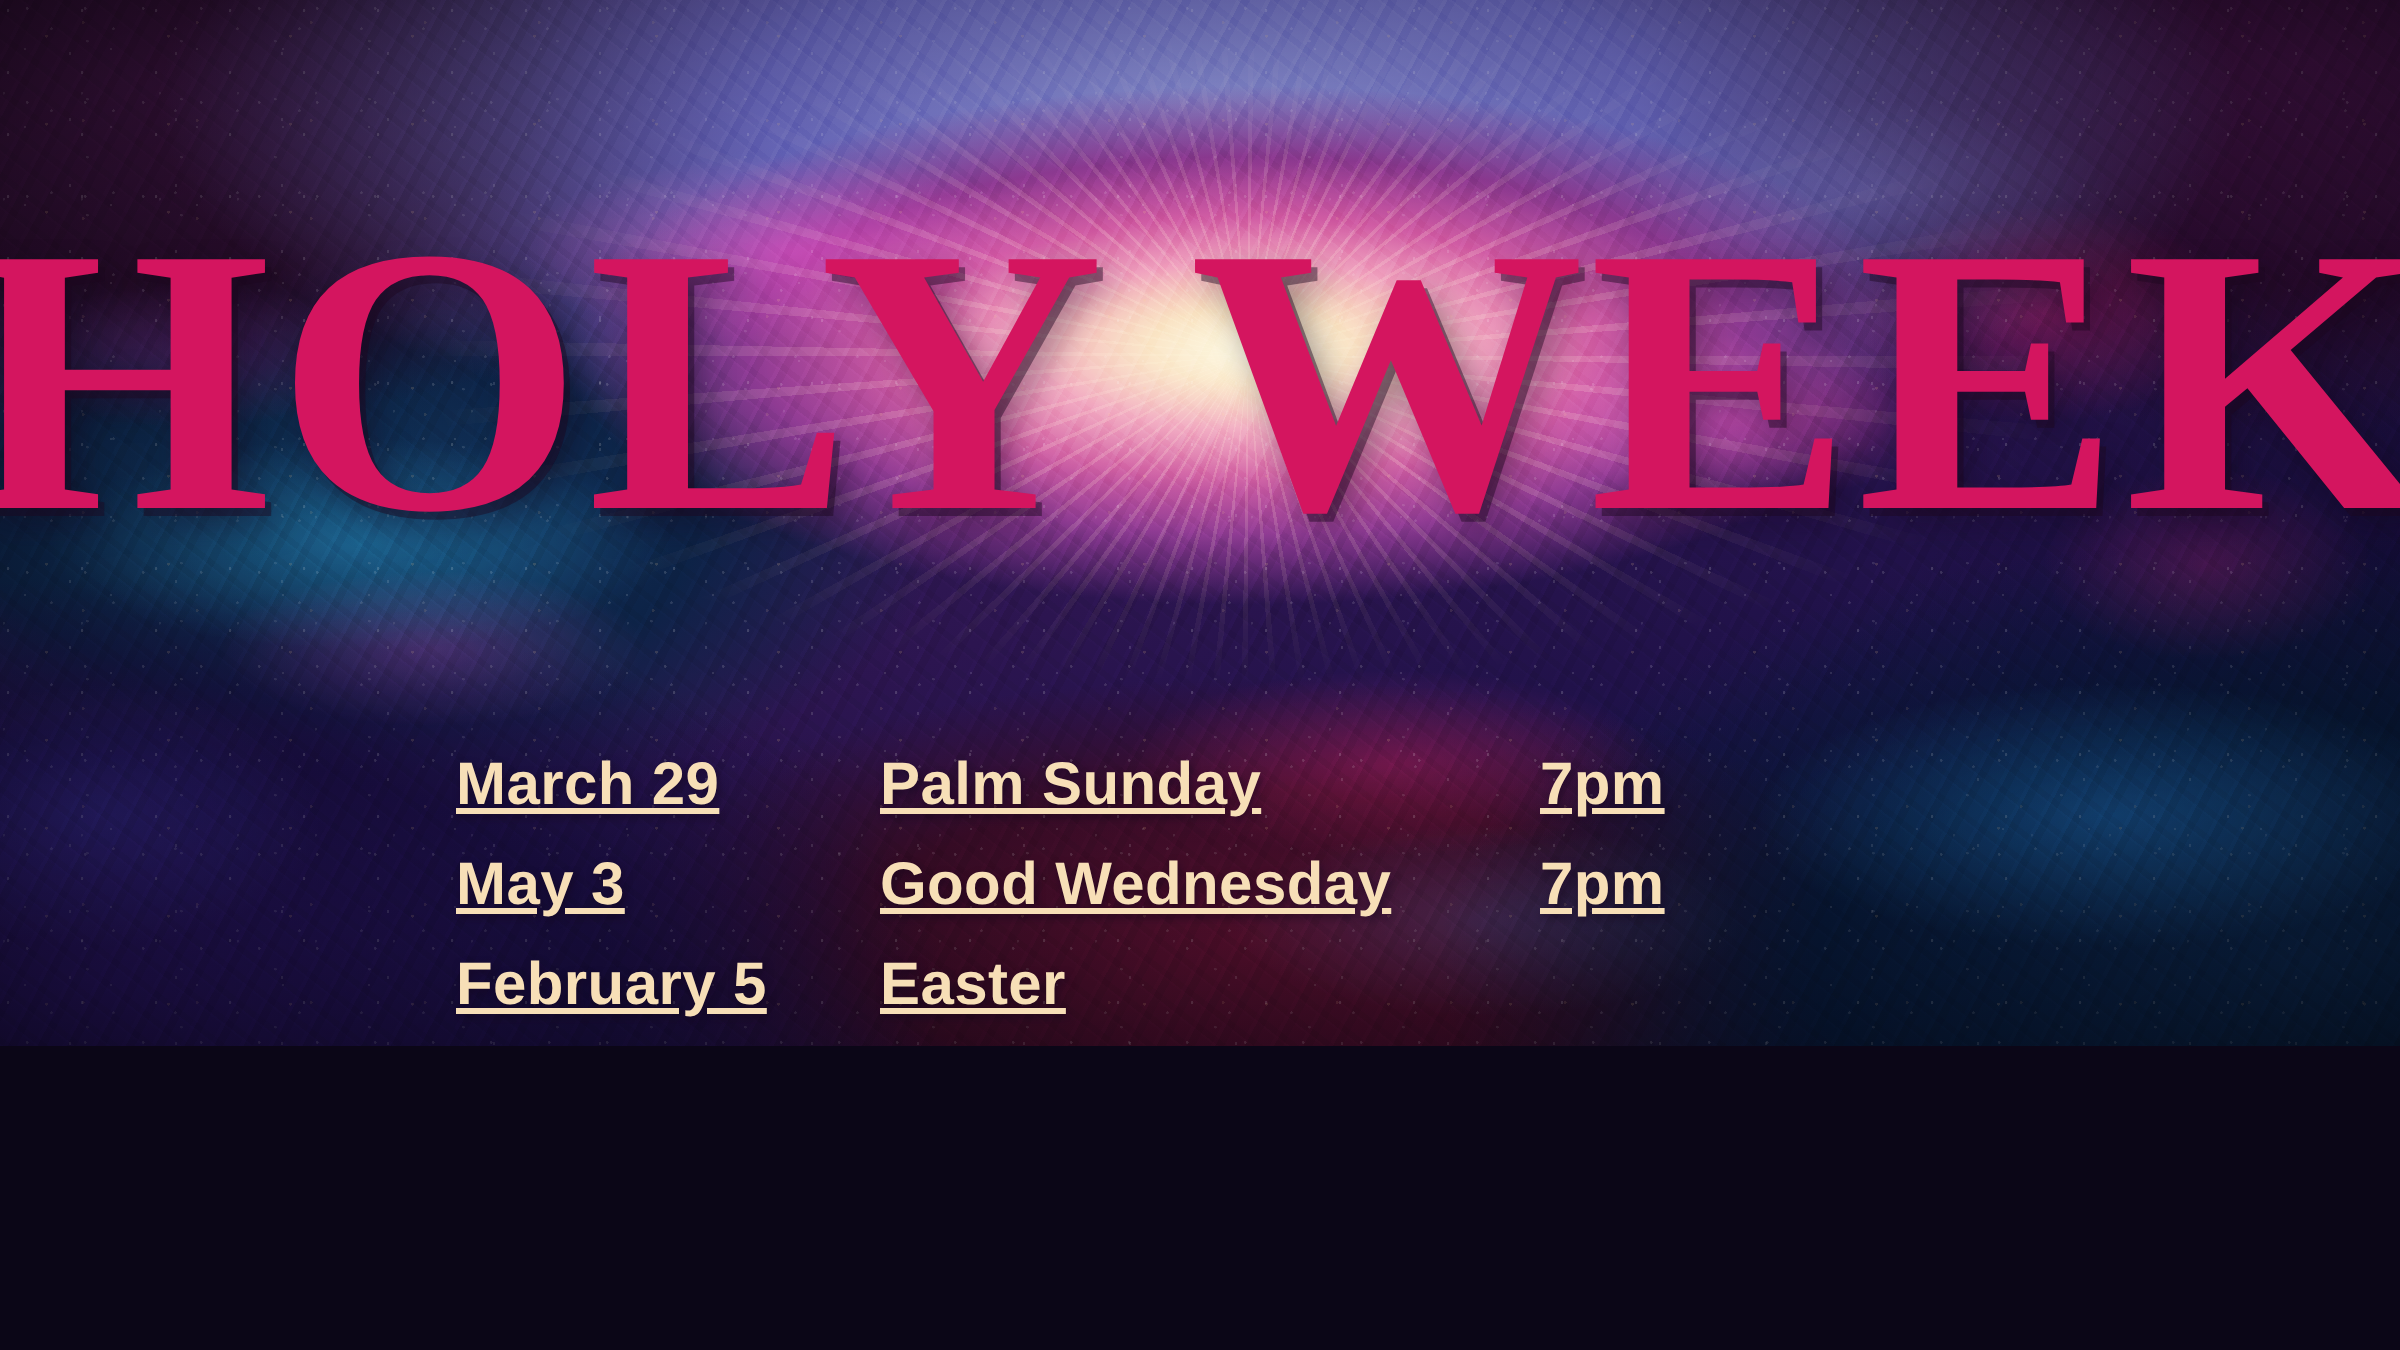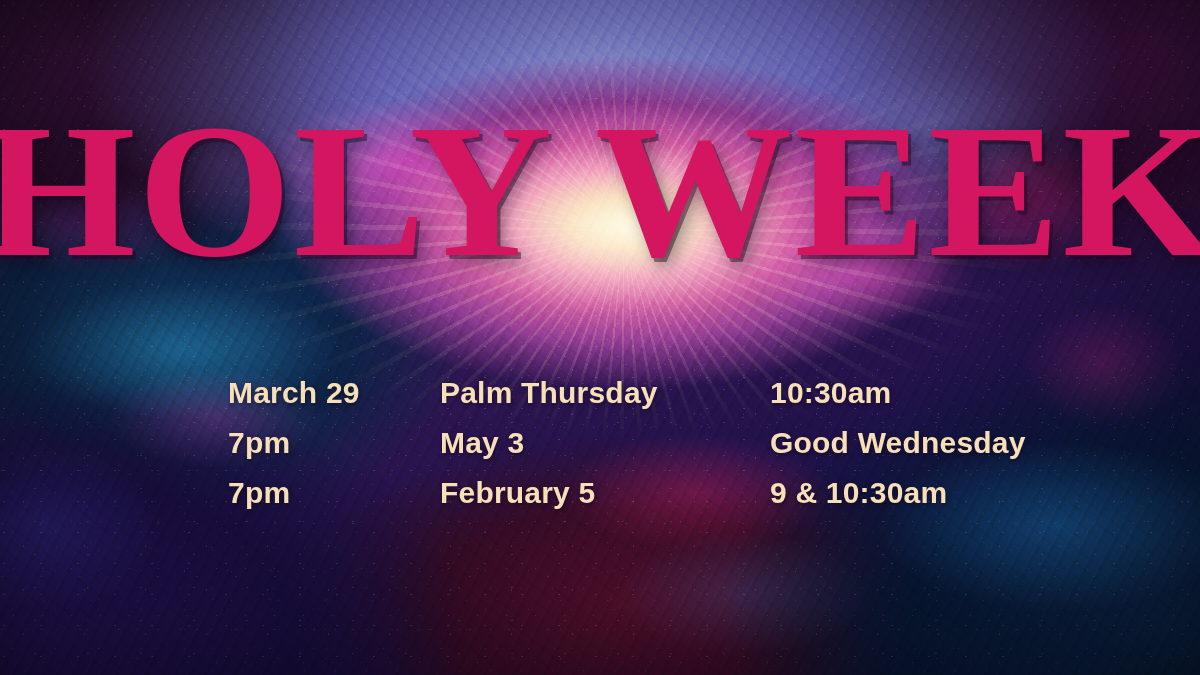--- a/index.html
+++ b/index.html
@@ -4,21 +4,21 @@
 <title>Holy Week</title>
 <style>
   html, body {
     margin: 0;
     padding: 0;
     background: #0b0617;
   }
   #stage {
     position: relative;
     width: 1200px;
-    height: 675px;
+    height: 523px;
     overflow: hidden;
     font-family: "Liberation Sans", sans-serif;
     background: #2a1140;
     user-select: none;
   }
 
   
   .bg-layer {
     position: absolute;
     inset: 0;
@@ -143,20 +143,21 @@
     display: grid;
     grid-template-columns: 212px 330px auto;
     row-gap: 0px;
     color: #f7dfb7;
     font-size: 30px;
     font-weight: 700;
     line-height: 50px;
     letter-spacing: .2px;
     text-shadow: 1px 2px 4px rgba(20,6,30,.55);
     white-space: nowrap;
+    text-decoration: underline;
   }
   #schedule .cell {
     padding: 0;
   }
 </style>
 </head>
 <body>
 
 <div id="stage">
 
@@ -166,27 +167,26 @@
   <div class="bg-layer" id="bg-sparks"></div>
   <div class="bg-layer" id="bg-knife"></div>
   <div class="bg-layer" id="bg-grain"></div>
   <div class="bg-layer" id="bg-vignette"></div>
 
   <div id="title">HOLY WEEK</div>
 
   <div id="schedule">
 
     <div class="cell">March 29</div>
-    <div class="cell">Palm Thursday</div>
-    <div class="cell">10:30am</div>
+    <div class="cell">Palm Sunday</div>
 
     <div class="cell">7pm</div>
 
     <div class="cell">May 3</div>
     <div class="cell">Good Wednesday</div>
     <div class="cell">7pm</div>
 
     <div class="cell">February 5</div>
-    <div class="cell">9 &amp; 10:30am</div>
+    <div class="cell">Easter</div>
 
   </div>
 
 </div>
 
 </body></html>

